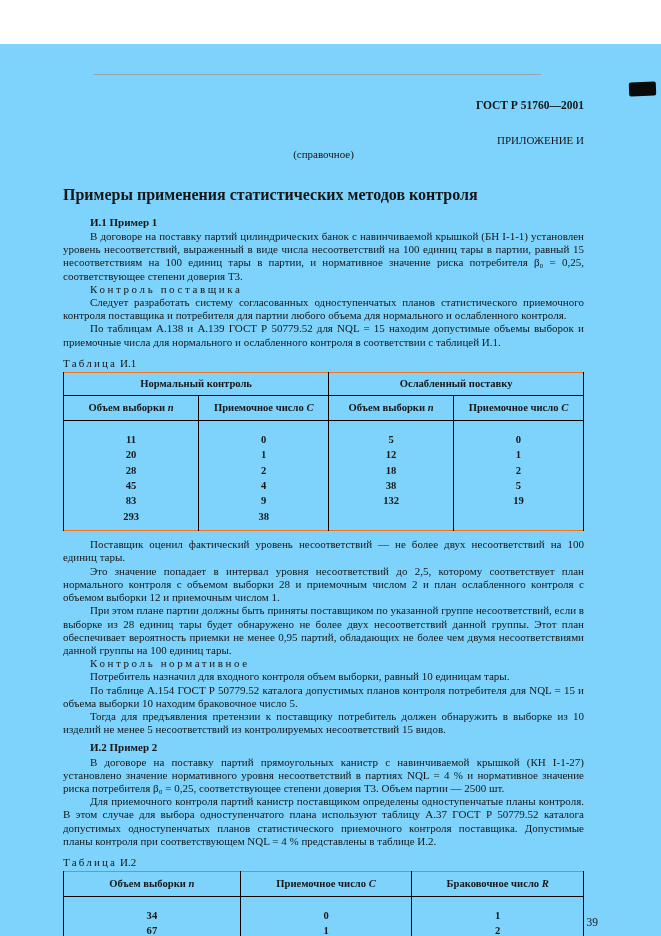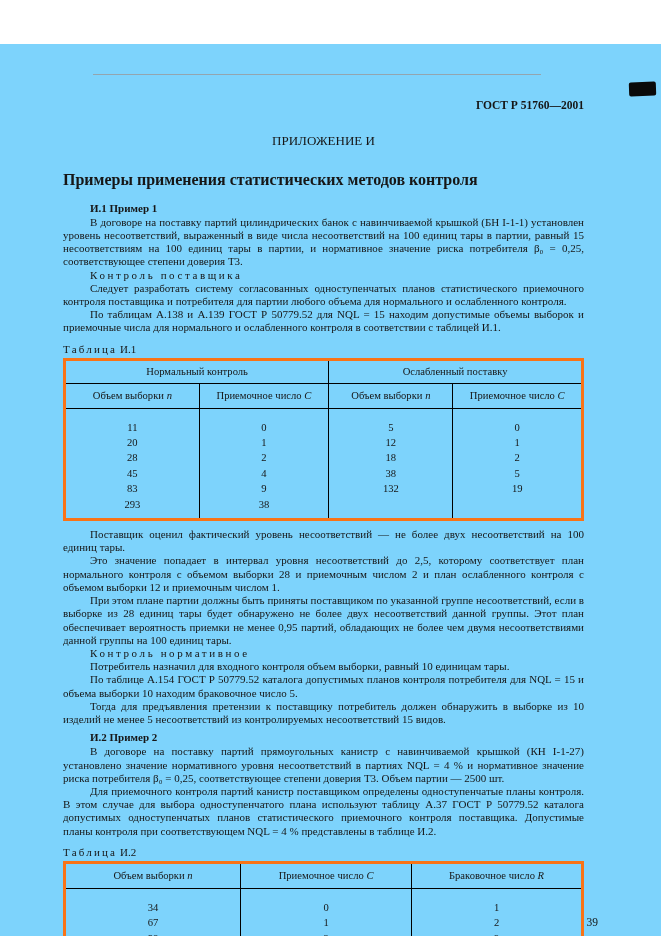--- a/index.html
+++ b/index.html
@@ -38,23 +38,23 @@
     transform: rotate(-2deg);
     border-radius: 2px;
   }
   .txt { font-size: 11px; line-height: 13.2px; }
   .doc-code {
     text-align: right;
     font-weight: bold;
     font-size: 11.5px;
   }
   .appendix {
-    text-align: center;
+    text-align: right;
     margin-top: 22px;
-    font-size: 13px;
+    font-size: 11px;
   }
   .appendix-sub {
     text-align: center;
     font-size: 11px;
     margin-top: 1px;
   }
   .main-title {
     text-align: left;
     font-weight: bold;
     font-size: 16px;
@@ -78,23 +78,24 @@
     letter-spacing: 2.6px;
   }
   .table-label {
     margin: 8px 0 3px 0;
     font-size: 11px;
   }
   .table-label .lbl-word { letter-spacing: 2.2px; }
   table {
     width: 100%;
     border-collapse: collapse;
-    border: 3px solid #f97316;
+    border: 1px solid #f97316;
     font-size: 10.6px;
     table-layout: fixed;
+    font-weight: bold;
   }
   td {
     border-left: 1px solid #000;
     border-right: 1px solid #000;
     text-align: center;
     padding: 1px 4px;
     vertical-align: middle;
   }
   tr.group-row td, tr.col-row td { border-bottom: 1px solid #000; }
   tr.group-row td { height: 20px; }
@@ -115,20 +116,21 @@
 <body>
 
 <div class="page">
 
   <div class="artifact-line"></div>
   <div class="artifact-blob"></div>
 
   <div class="doc-code txt">ГОСТ Р 51760—2001</div>
 
   <div class="appendix txt">ПРИЛОЖЕНИЕ И</div>
+  <div class="appendix-sub txt">(справочное)</div>
 
   <div class="main-title txt">Примеры применения статистических методов контроля</div>
 
   <div class="h-example txt">И.1 Пример 1</div>
   <p class="txt body">В договоре на поставку партий цилиндрических банок с навинчиваемой крышкой (БН I-1-1) установлен уровень несоответствий, выраженный в виде числа несоответствий на 100 единиц тары в партии, равный 15 несоответствиям на 100 единиц тары в партии, и нормативное значение риска потребителя β₀ = 0,25, соответствующее степени доверия Т3.</p>
   <p class="txt spaced">Контроль поставщика</p>
   <p class="txt body">Следует разработать систему согласованных одноступенчатых планов статистического приемочного контроля поставщика и потребителя для партии любого объема для нормального и ослабленного контроля.</p>
   <p class="txt body">По таблицам А.138 и А.139 ГОСТ Р 50779.52 для NQL = 15 находим допустимые объемы выборок и приемочные числа для нормального и ослабленного контроля в соответствии с таблицей И.1.</p>
 
   <div class="table-label">

